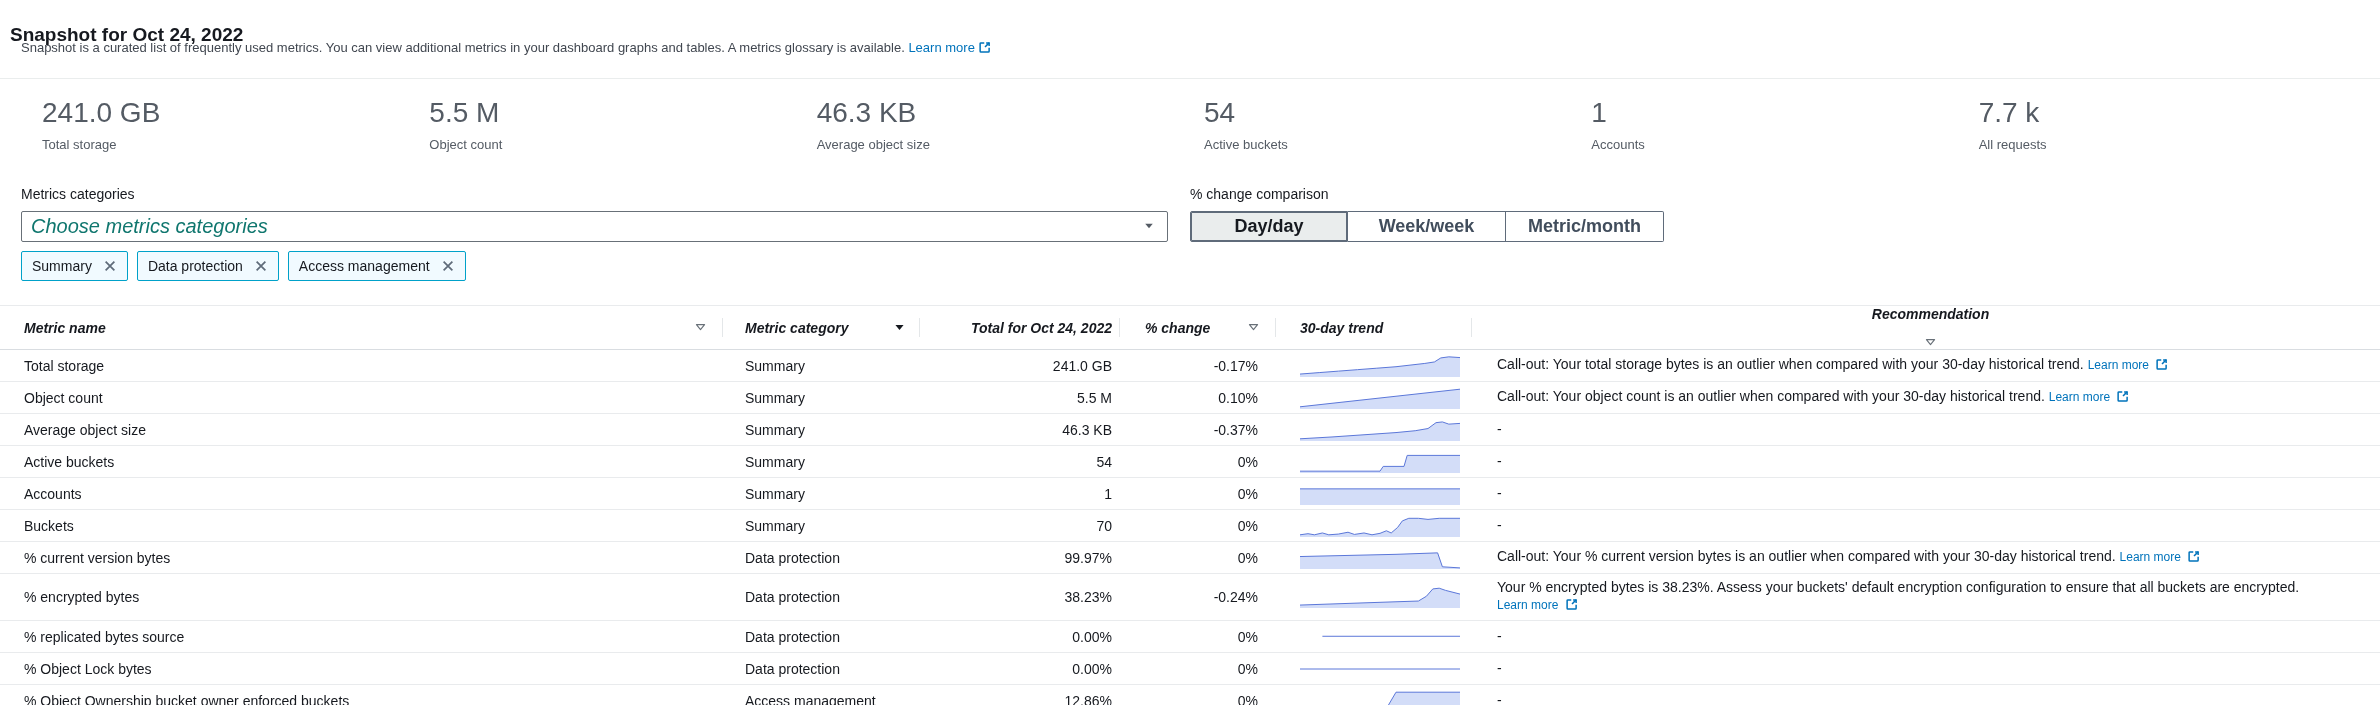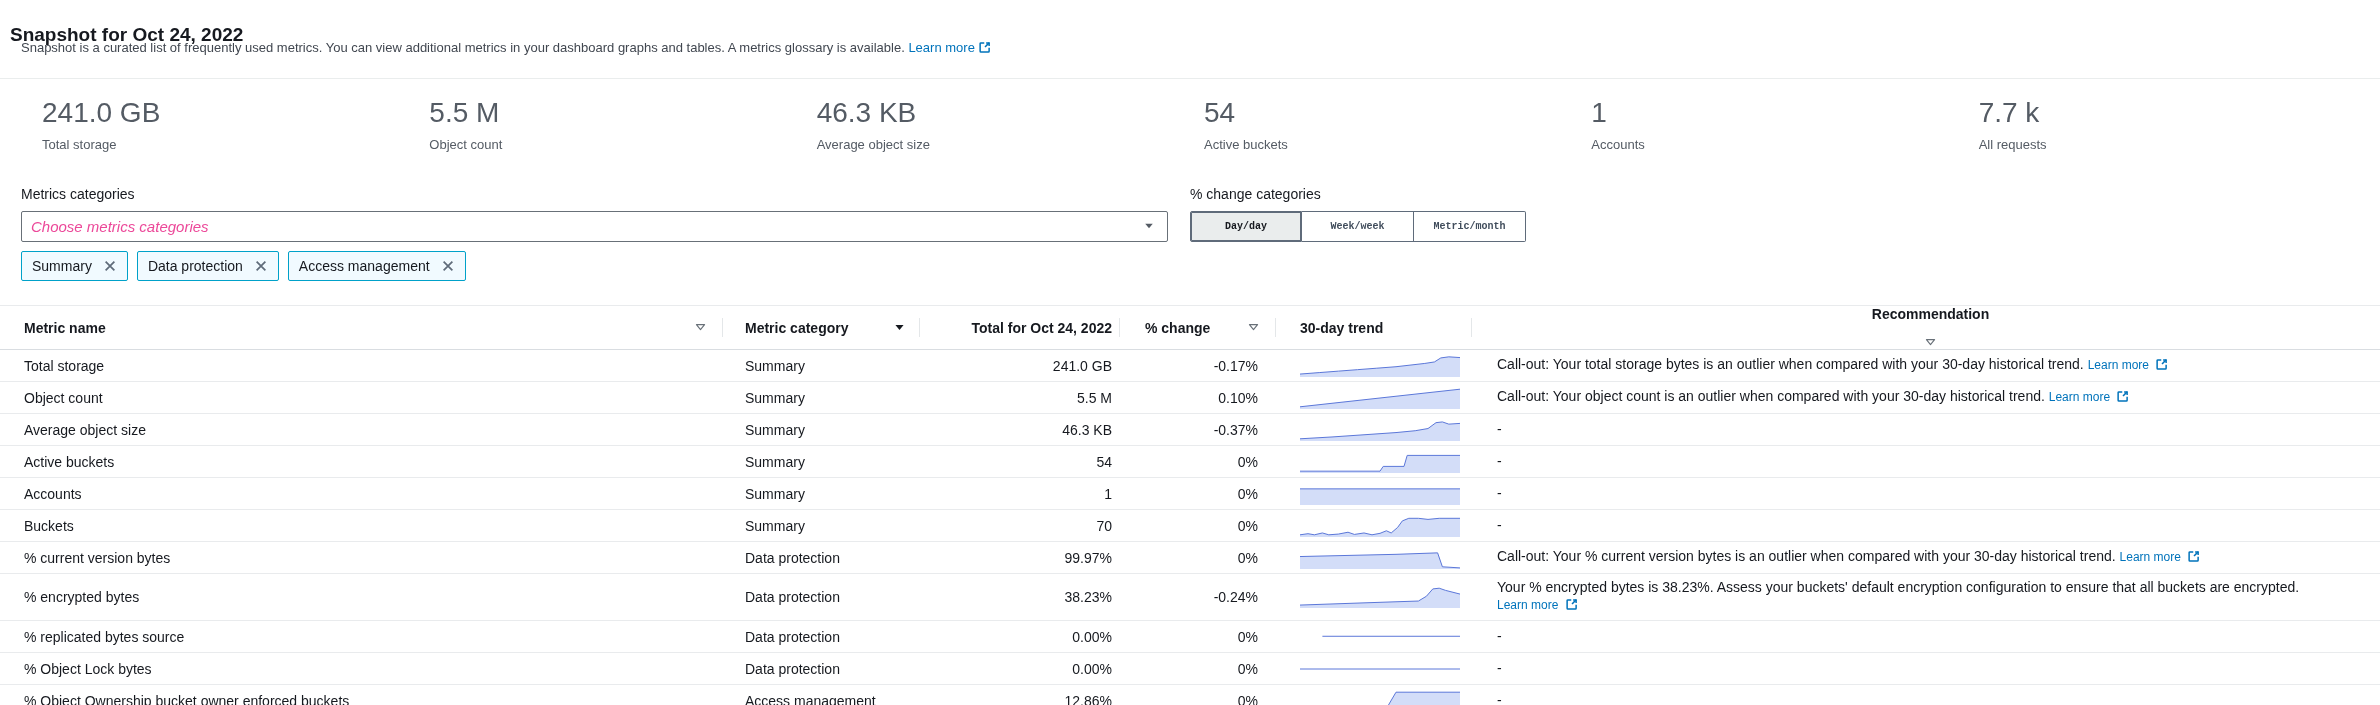--- a/index.html
+++ b/index.html
@@ -25,38 +25,38 @@
   .stat-value{font-size:28px;line-height:33px;color:var(--text-secondary);}
   .stat-label{margin-top:8px;font-size:13px;color:var(--text-secondary);}
   
   .filters{position:absolute;left:0;right:0;top:186px;height:110px;}
   .field-label{position:absolute;top:0;font-size:14px;color:var(--text-dark);}
   .lbl-categories{left:21px;}
   .lbl-comparison{left:1190px;}
   .select-box{position:absolute;left:21px;top:25px;width:1147px;height:31px;background:#fff;
     border:1px solid var(--border-input);border-radius:2px;display:flex;align-items:center;
     justify-content:space-between;padding:0 12px 0 9px;cursor:pointer;}
-  .select-placeholder{font-style:italic;font-size:15px;color:#ec4899;}
+  .select-placeholder{font-style:italic;font-size:20px;color:#0f766e;}
   .caret-down{color:var(--text-secondary);}
   .tokens{position:absolute;left:21px;top:65px;display:flex;gap:9px;}
   .token{display:flex;align-items:center;gap:11px;height:30px;padding:0 10px;font-size:14px;
     background:var(--token-bg);border:1px solid var(--token-border);border-radius:2px;color:var(--text-dark);}
   .token-close{display:flex;align-items:center;color:var(--icon-gray);cursor:pointer;}
   .segments{position:absolute;left:1190px;top:25px;display:flex;}
-  .segment{width:112px;height:31px;display:flex;align-items:center;justify-content:center;
-    font-size:10px;font-weight:700;color:#414d5c;background:#fff;border:1px solid var(--icon-gray);
-    border-left:none;cursor:pointer;font-family:Liberation Mono, monospace;}
+  .segment{width:158px;height:31px;display:flex;align-items:center;justify-content:center;
+    font-size:18px;font-weight:700;color:#414d5c;background:#fff;border:1px solid var(--icon-gray);
+    border-left:none;cursor:pointer;}
   .segment:first-child{border-left:1px solid var(--icon-gray);border-radius:2px 0 0 2px;}
   .segment:last-child{border-radius:0 2px 2px 0;}
   .segment.selected{background:var(--selected-segment-bg);color:var(--text-dark);
     box-shadow:inset 0 0 0 1px var(--icon-gray);}
   
   .metrics-table{position:absolute;left:0;top:305px;width:2380px;border-top:1px solid var(--row-divider);}
   .thead,.trow{display:grid;grid-template-columns:723px 197px 200px 156px 196px minmax(0,1fr);}
-  .thead{height:44px;border-bottom:1px solid var(--header-border);font-size:14px;font-weight:700;}
+  .thead{height:44px;border-bottom:1px solid var(--header-border);font-size:14px;font-weight:700;font-style:italic;}
   .th{display:flex;align-items:center;position:relative;}
   .th:not(:last-child)::after{content:"";position:absolute;right:0;top:12px;bottom:12px;width:1px;background:#e4e7e9;}
   .th-name{padding:0 16px 0 24px;justify-content:space-between;}
   .th-category{padding:0 14px 0 22px;justify-content:space-between;gap:11px;}
   .th-total{padding:0 8px 0 0;justify-content:flex-end;}
   .th-change{padding:0 16px 0 25px;justify-content:space-between;}
   .th-trend{padding-left:24px;}
   .th-rec{padding:0 16px 0 25px;justify-content:space-between;flex-direction:column;}
   .funnel{color:#687078;display:flex;align-items:center;cursor:pointer;}
   .sort-caret{color:var(--text-dark);display:flex;align-items:center;cursor:pointer;}
@@ -148,21 +148,21 @@
   <span class="token">
     <span>Access management</span>
     <span class="token-close">
           <svg width="14" height="14" viewBox="0 0 16 16">
             <path d="M3 3l10 10M13 3 3 13" stroke="currentColor" stroke-width="2" fill="none"></path>
           </svg>
         </span>
   </span>
 </div>
 
-  <div class="field-label lbl-comparison">% change categories</div>
+  <div class="field-label lbl-comparison">% change comparison</div>
   <div class="segments" id="segments">
   <span class="segment selected">Day/day</span>
 
   <span class="segment">Week/week</span>
 
   <span class="segment">Metric/month</span>
 </div>
 </div>
 
 <div class="metrics-table">

